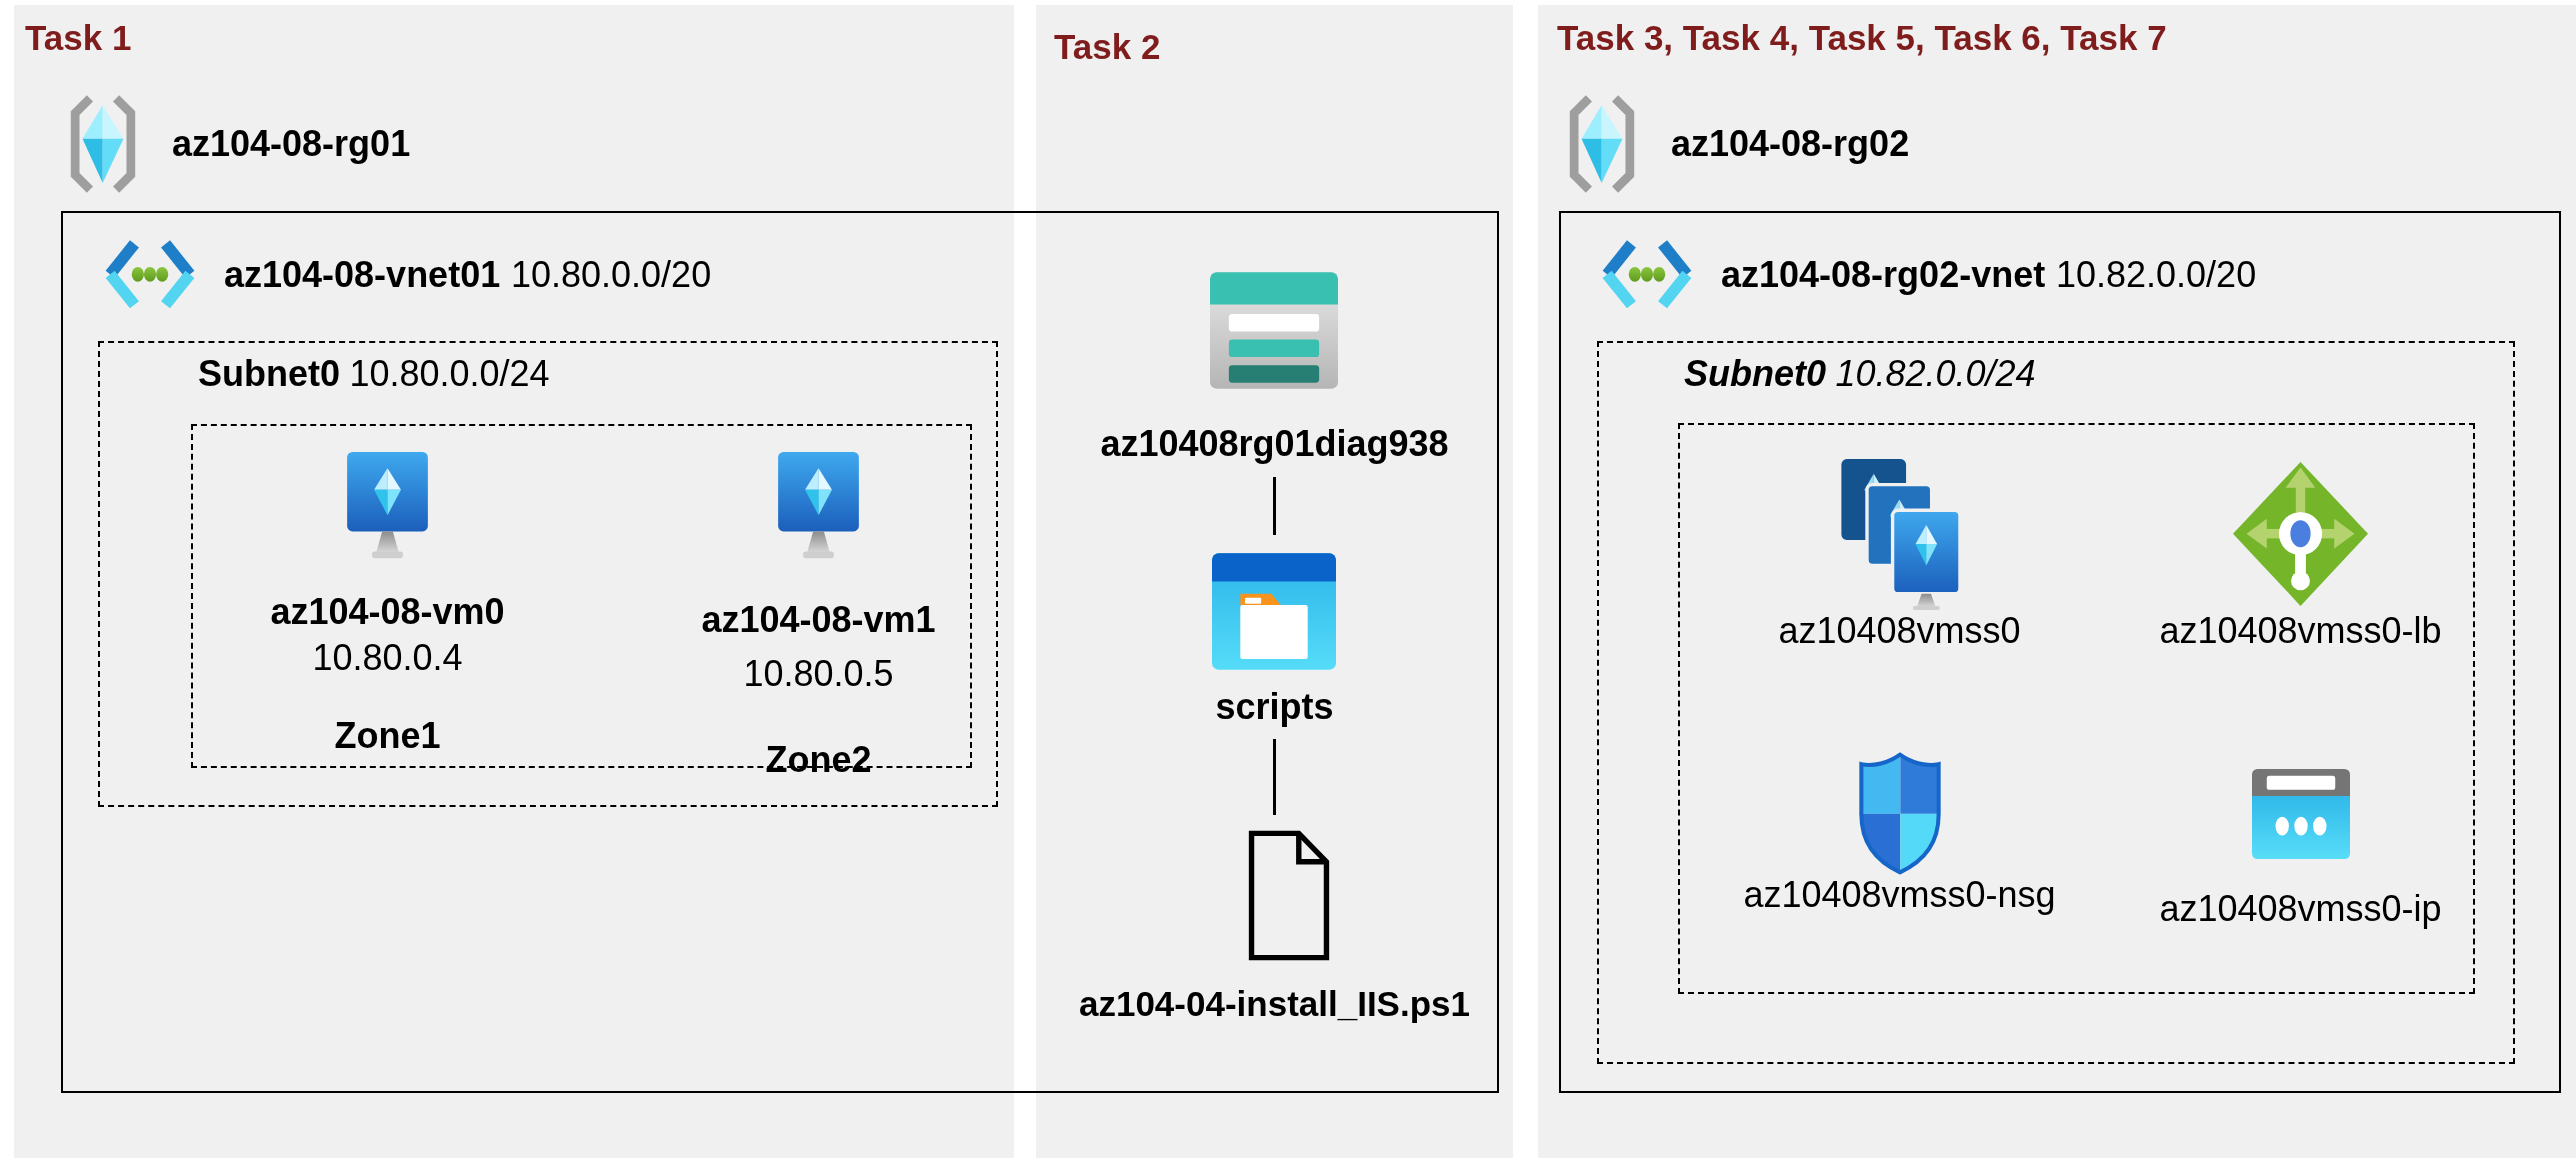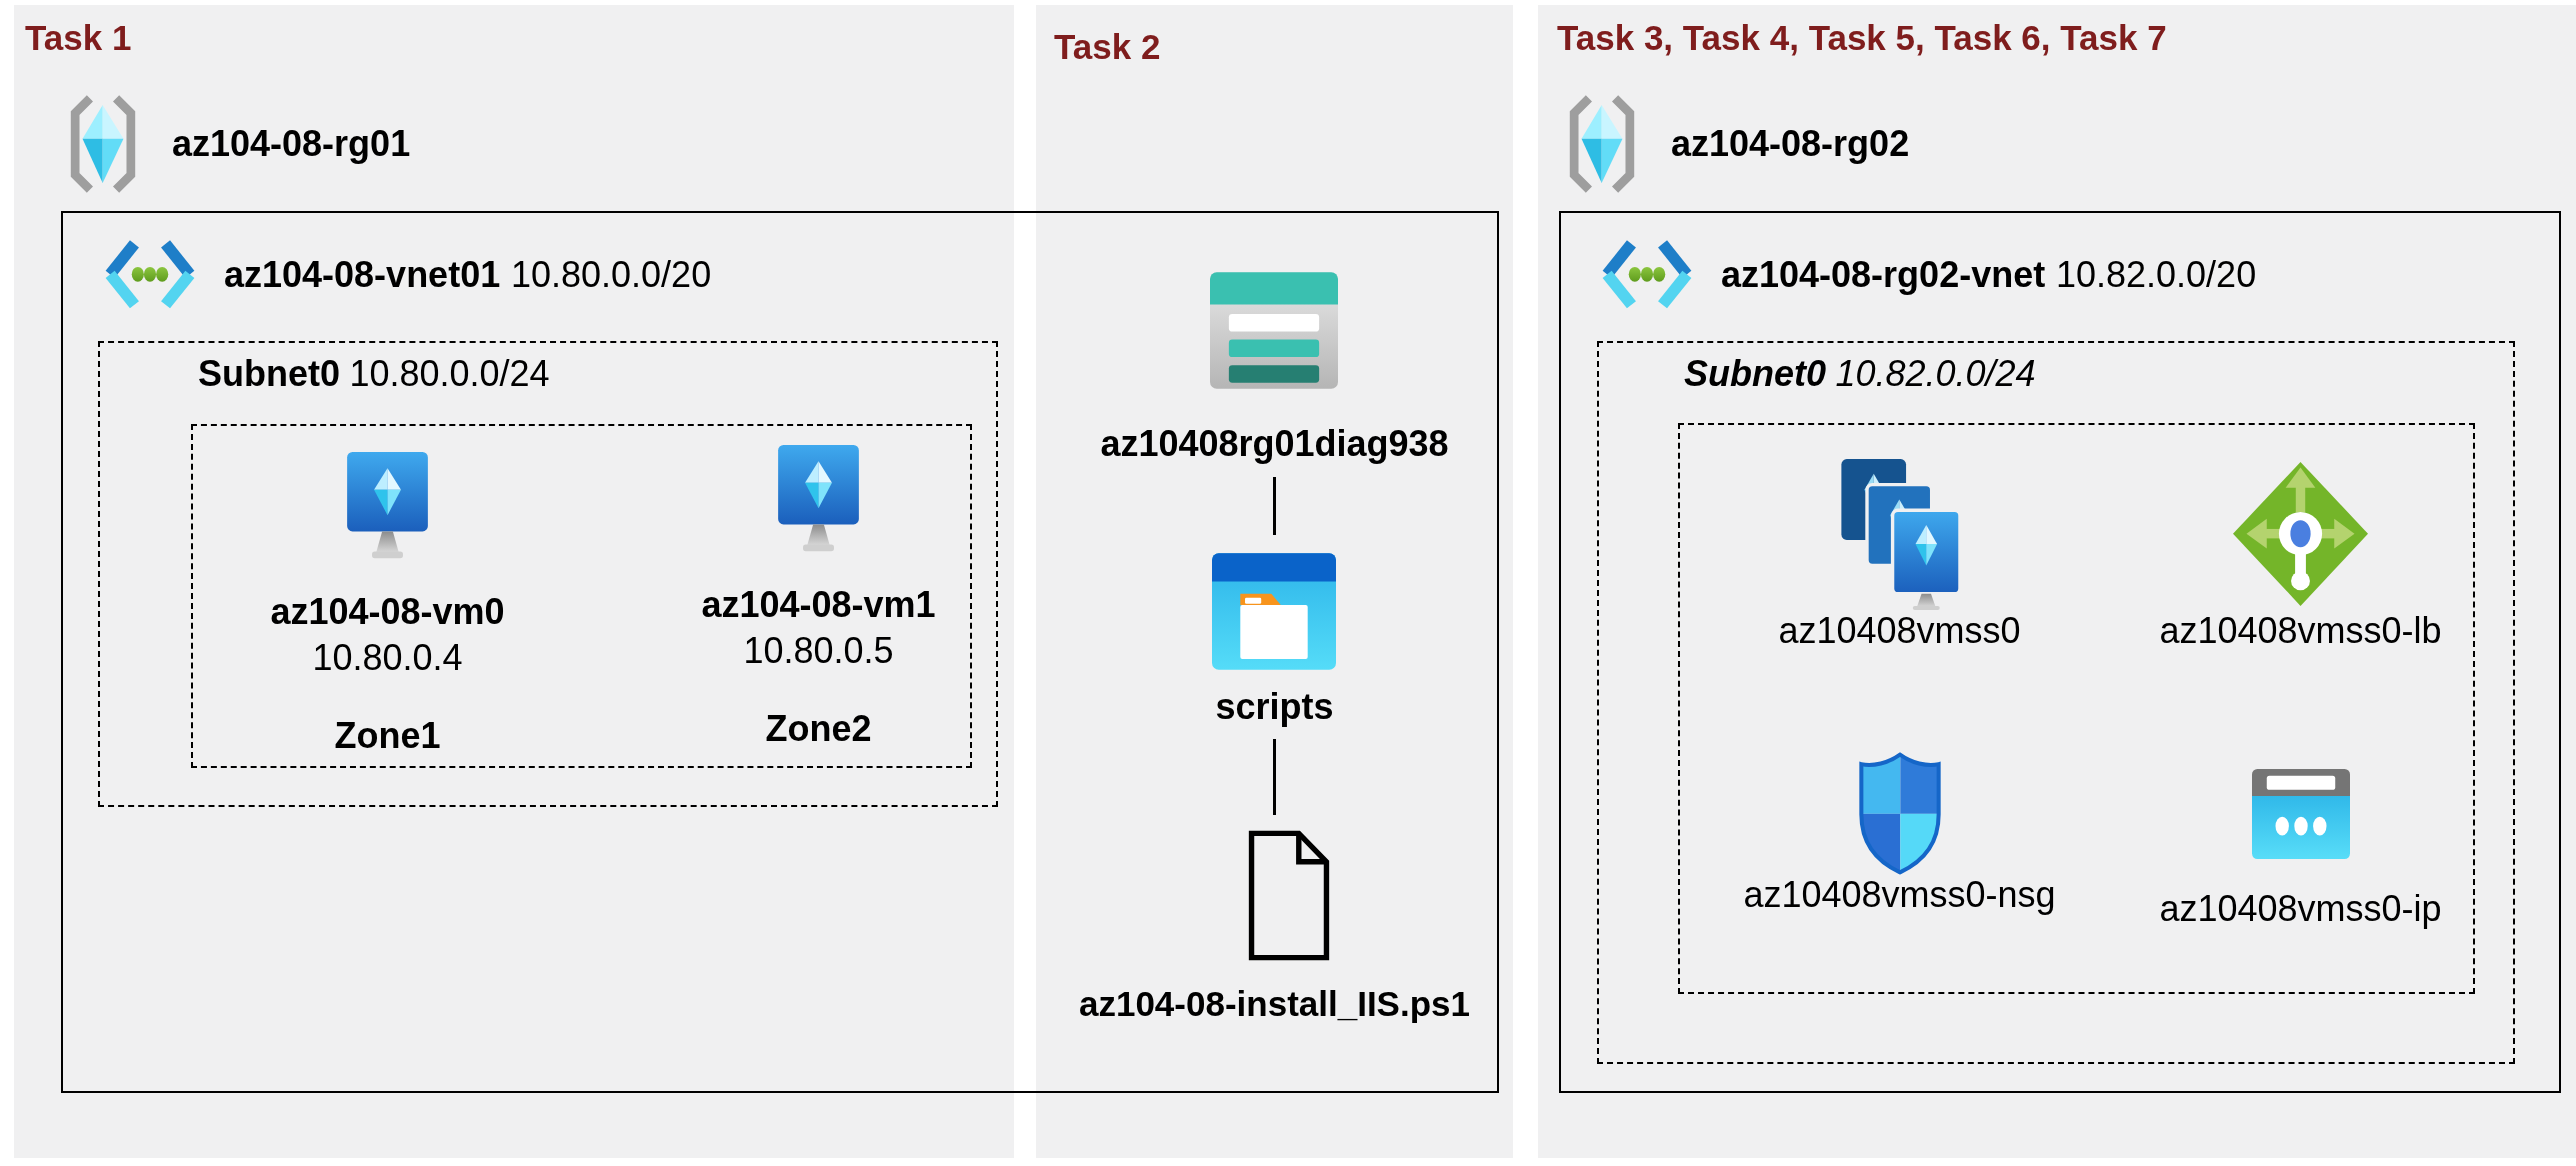--- a/index.html
+++ b/index.html
@@ -140,21 +140,21 @@
           <polygon points="55,56 75,94 75,56" fill="#2fc3ec"></polygon>
           <polygon points="95,56 75,94 75,56" fill="#7fe3fb"></polygon>
           <polygon points="67,118 83,118 92,150 58,150" fill="url(#gStand)"></polygon>
           <rect x="52" y="148" width="46" height="10" rx="4" fill="#cfcfcf"></rect>
         </svg>
       </div>
       <div class="vm-name">az104-08-vm0</div>
       <div class="vm-ip">10.80.0.4</div>
       <div class="vm-zone">Zone1</div>
     </div>
-    <div class="cell" style="left:477px;top:19px;width:297px;">
+    <div class="cell" style="left:477px;top:26px;width:297px;gap:8px;">
       <div class="icon-wrap" style="height:109px;">
         <svg width="101" height="109" viewBox="0 0 150 162">
           <rect x="15" y="0" width="120" height="118" rx="8" fill="url(#gVm)"></rect>
           <polygon points="75,24 55,56 75,56" fill="#bdeeff"></polygon>
           <polygon points="75,24 95,56 75,56" fill="#e3f8ff"></polygon>
           <polygon points="55,56 75,94 75,56" fill="#2fc3ec"></polygon>
           <polygon points="95,56 75,94 75,56" fill="#7fe3fb"></polygon>
           <polygon points="67,118 83,118 92,150 58,150" fill="url(#gStand)"></polygon>
           <rect x="52" y="148" width="46" height="10" rx="4" fill="#cfcfcf"></rect>
         </svg>
@@ -188,21 +188,21 @@
   </div>
   <div class="chain-label" style="top:686px;">scripts</div>
   <div class="connector" style="left:1273px;top:739px;height:76px;"></div>
 
   <div class="chain-icon" style="left:1246px;top:828px;">
     <svg width="86" height="135" viewBox="0 0 127 200">
       <path d="M8 8 H78 L119 50 V192 H8 Z" fill="#f0f0f1" stroke="#000" stroke-width="8" stroke-linejoin="miter"></path>
       <path d="M78 8 V50 H119" fill="none" stroke="#000" stroke-width="8"></path>
     </svg>
   </div>
-  <div class="chain-label" style="top:984px;font-size:35px;">az104-08-install_IIS.ps1</div>
+  <div class="chain-label" style="top:984px;font-size:35px;">az104-04-install_IIS.ps1</div>
 
   <div class="dashed-box" style="left:1678px;top:423px;width:793px;height:567px;">
     <div class="cell" style="left:51px;top:33px;width:337px;">
       <div class="icon-wrap" style="height:152px;">
         <svg width="128" height="151" viewBox="0 0 190 224">
           <rect x="8" y="0" width="96" height="120" rx="8" fill="#15538f"></rect>
           <polygon points="56,22 42,46 56,46" fill="#9adcf5"></polygon>
             <polygon points="56,22 70,46 56,46" fill="#cdeffc"></polygon>
           <polygon points="42,46 56,74 56,46" fill="#2fa3dc"></polygon>
             <polygon points="70,46 56,74 56,46" fill="#6fd0f2"></polygon>

